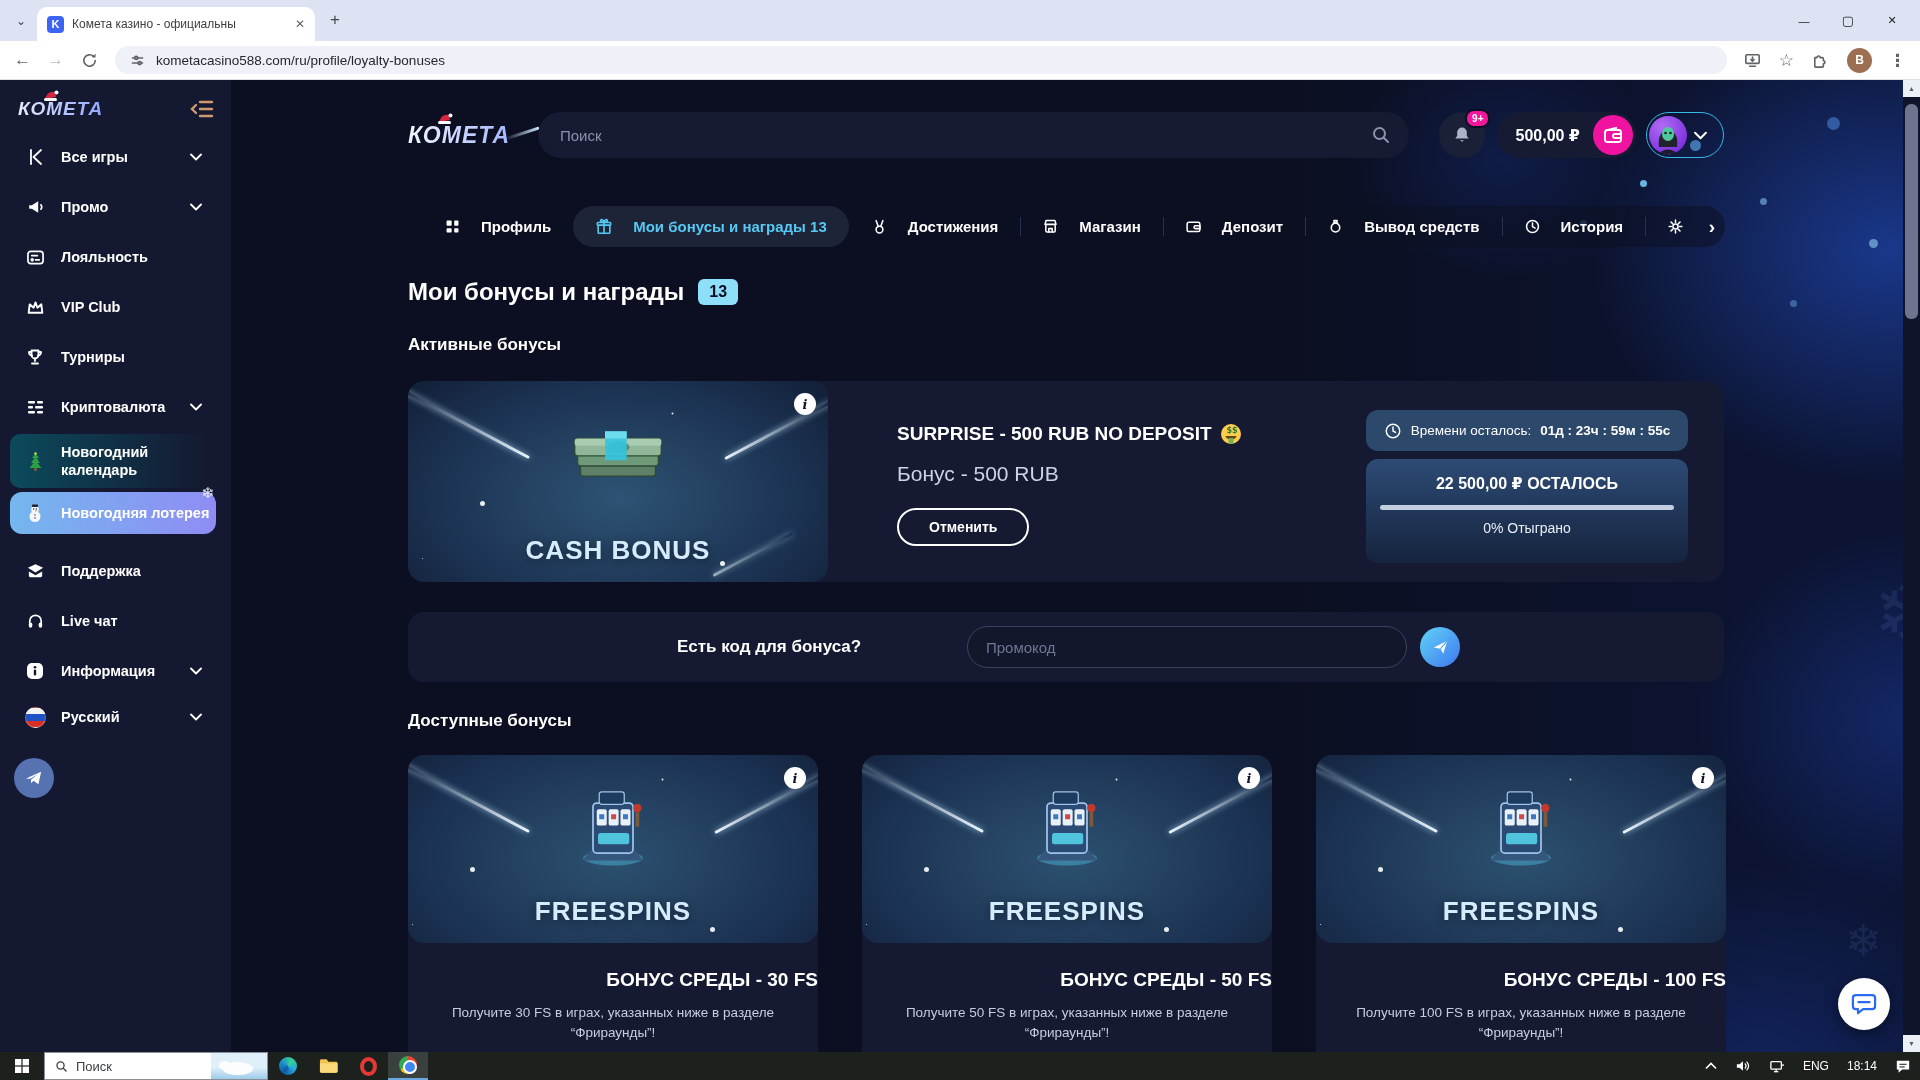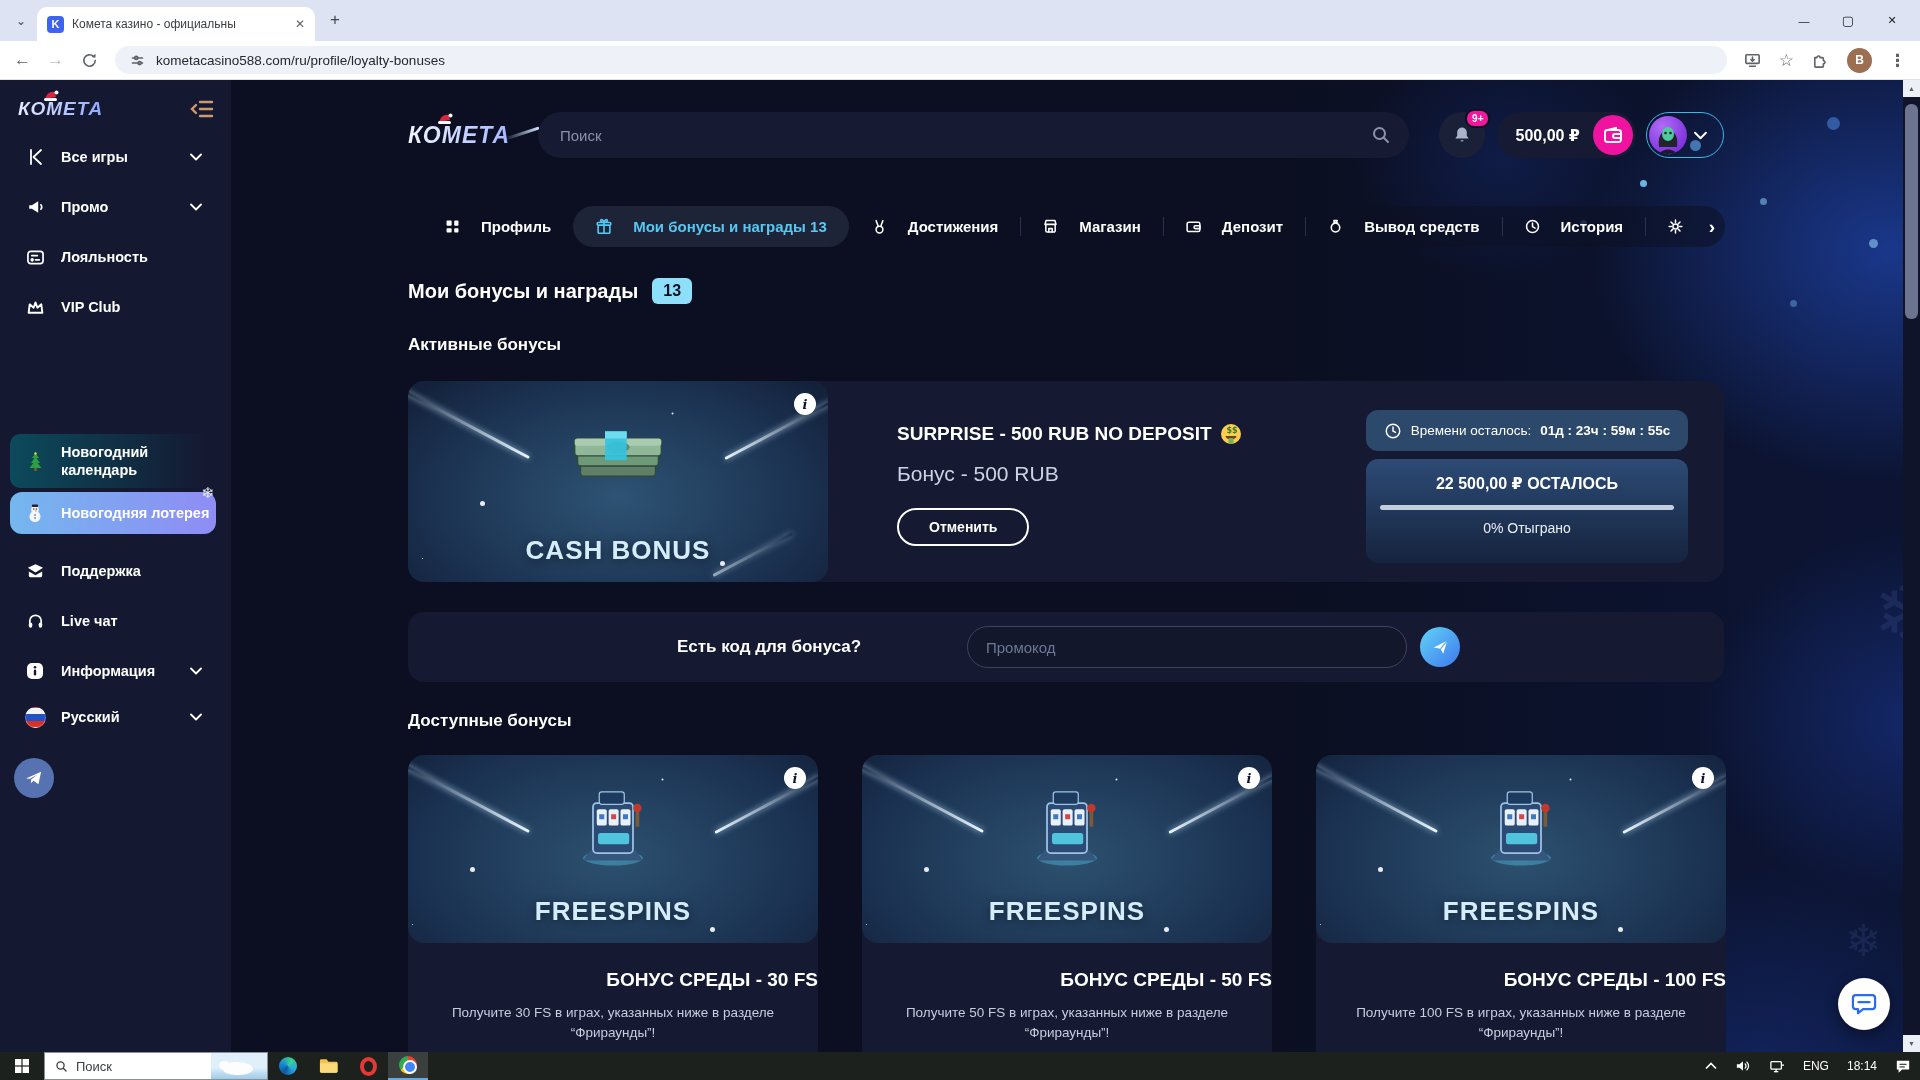--- a/index.html
+++ b/index.html
@@ -76,21 +76,21 @@
   .pnav-tab{display:flex;align-items:center;gap:20px;padding:0 22px;height:41px;color:#fff;font-size:15px;font-weight:600;white-space:nowrap;position:relative}
   .pnav-tab+.pnav-tab::before{content:'';position:absolute;left:0;top:11px;bottom:11px;width:1px;background:#2a3150}
   .pnav-tab.active{background:#1d2438;border-radius:21px;color:#56c8f2}
   .pnav-tab.active::before,.pnav-tab.after-active::before{display:none}
   .pnav-tab.trunc{max-width:150px;overflow:hidden}
   .pnav-more{margin-left:auto;padding:0 10px;color:#fff;font-size:19px;font-weight:700}
   .t-ic{stroke:currentColor;fill:none;stroke-width:1.8;stroke-linecap:round;stroke-linejoin:round}
 
   
   .page-title-row{position:absolute;left:177px;top:198px;display:flex;align-items:center;gap:14px}
-  .page-title{font-size:20px;font-weight:800;color:#fff}
+  .page-title{font-size:24px;font-weight:800;color:#fff}
   .count-badge{background:#8ee0fa;color:#0b0f21;font-size:16px;font-weight:800;padding:4px 11px;border-radius:6px}
   .section-title{position:absolute;left:177px;font-size:17px;font-weight:800;color:#fff}
 
   .active-card{position:absolute;left:177px;top:301px;width:1316px;height:201px;background:#151a32;border-radius:18px}
   .bonus-img{position:absolute;left:0;top:0;width:420px;height:201px;border-radius:16px;overflow:hidden;
     background:radial-gradient(270px 165px at 50% 58%,#2e5374,#1b3150 70%,#13213a 100%)}
   .comet{position:absolute;height:3px;border-radius:3px;background:linear-gradient(90deg,rgba(255,255,255,0),#eaf6ff);box-shadow:0 0 6px rgba(190,230,255,.8)}
   .c1{width:150px;left:-20px;top:40px;transform:rotate(28deg)}
   .c2{width:120px;right:-10px;top:48px;transform:rotate(152deg)}
   .c3{width:90px;right:30px;bottom:26px;transform:rotate(152deg);opacity:.6}
@@ -271,20 +271,51 @@
         <span>Лояльность</span>
       </div>
       <div class="sb-item" style="top:206px">
         <span class="sb-ic">
             <svg width="19" height="17" viewBox="0 0 18 16">
               <path class="w-ic" d="M2.5 13h13M2.5 13 3.5 5l3.7 3.2L9 3.2l1.8 5L14.5 5l1 8z"></path>
             </svg>
           </span>
         <span>VIP Club</span>
       </div>
+      <div class="sb-item" style="top:256px">
+        <span class="sb-ic">
+            <svg width="18" height="18" viewBox="0 0 18 18">
+              <g class="w-ic">
+                <path d="M5.5 2.5h7v4.5a3.5 3.5 0 0 1-7 0z"></path>
+                <path d="M5.5 4H3a3 3 0 0 0 3 3.5M12.5 4H15a3 3 0 0 1-3 3.5"></path>
+                <line x1="9" y1="10.5" x2="9" y2="13"></line>
+                <line x1="6" y1="15.5" x2="12" y2="15.5"></line>
+              </g>
+            </svg>
+          </span>
+        <span>Турниры</span>
+      </div>
+      <div class="sb-item" style="top:306px">
+        <span class="sb-ic">
+            <svg width="17" height="15" viewBox="0 0 17 15">
+              <g fill="#fff">
+                <rect x="1" y="1" width="7" height="2.6" rx="1"></rect>
+                <rect x="10" y="1" width="6" height="2.6" rx="1"></rect>
+                <rect x="1" y="6" width="5" height="2.6" rx="1"></rect>
+                <rect x="8" y="6" width="8" height="2.6" rx="1"></rect>
+                <rect x="1" y="11" width="7" height="2.6" rx="1"></rect>
+                <rect x="10" y="11" width="6" height="2.6" rx="1"></rect>
+              </g>
+            </svg>
+          </span>
+        <span>Криптовалюта</span>
+        <svg class="sb-chev" width="12" height="8" viewBox="0 0 12 8">
+            <path class="w-ic" d="M1 1.5 6 6.5 11 1.5"></path>
+          </svg>
+      </div>
       <div class="sb-item sb-hl-teal" style="top:354px">
         <span class="sb-ic">
             <svg width="17" height="19" viewBox="0 0 17 19">
               <g fill="#2e9e44">
                 <path d="M8.5 1 12 6H5z"></path>
                 <path d="M8.5 4.5 13 11H4z"></path>
                 <path d="M8.5 8.5 14.5 16H2.5z"></path>
               </g>
               <rect x="7.3" y="16" width="2.4" height="3" fill="#8a5a2b"></rect>
               <circle cx="8.5" cy="1.5" r="1.2" fill="#f5d451"></circle>

